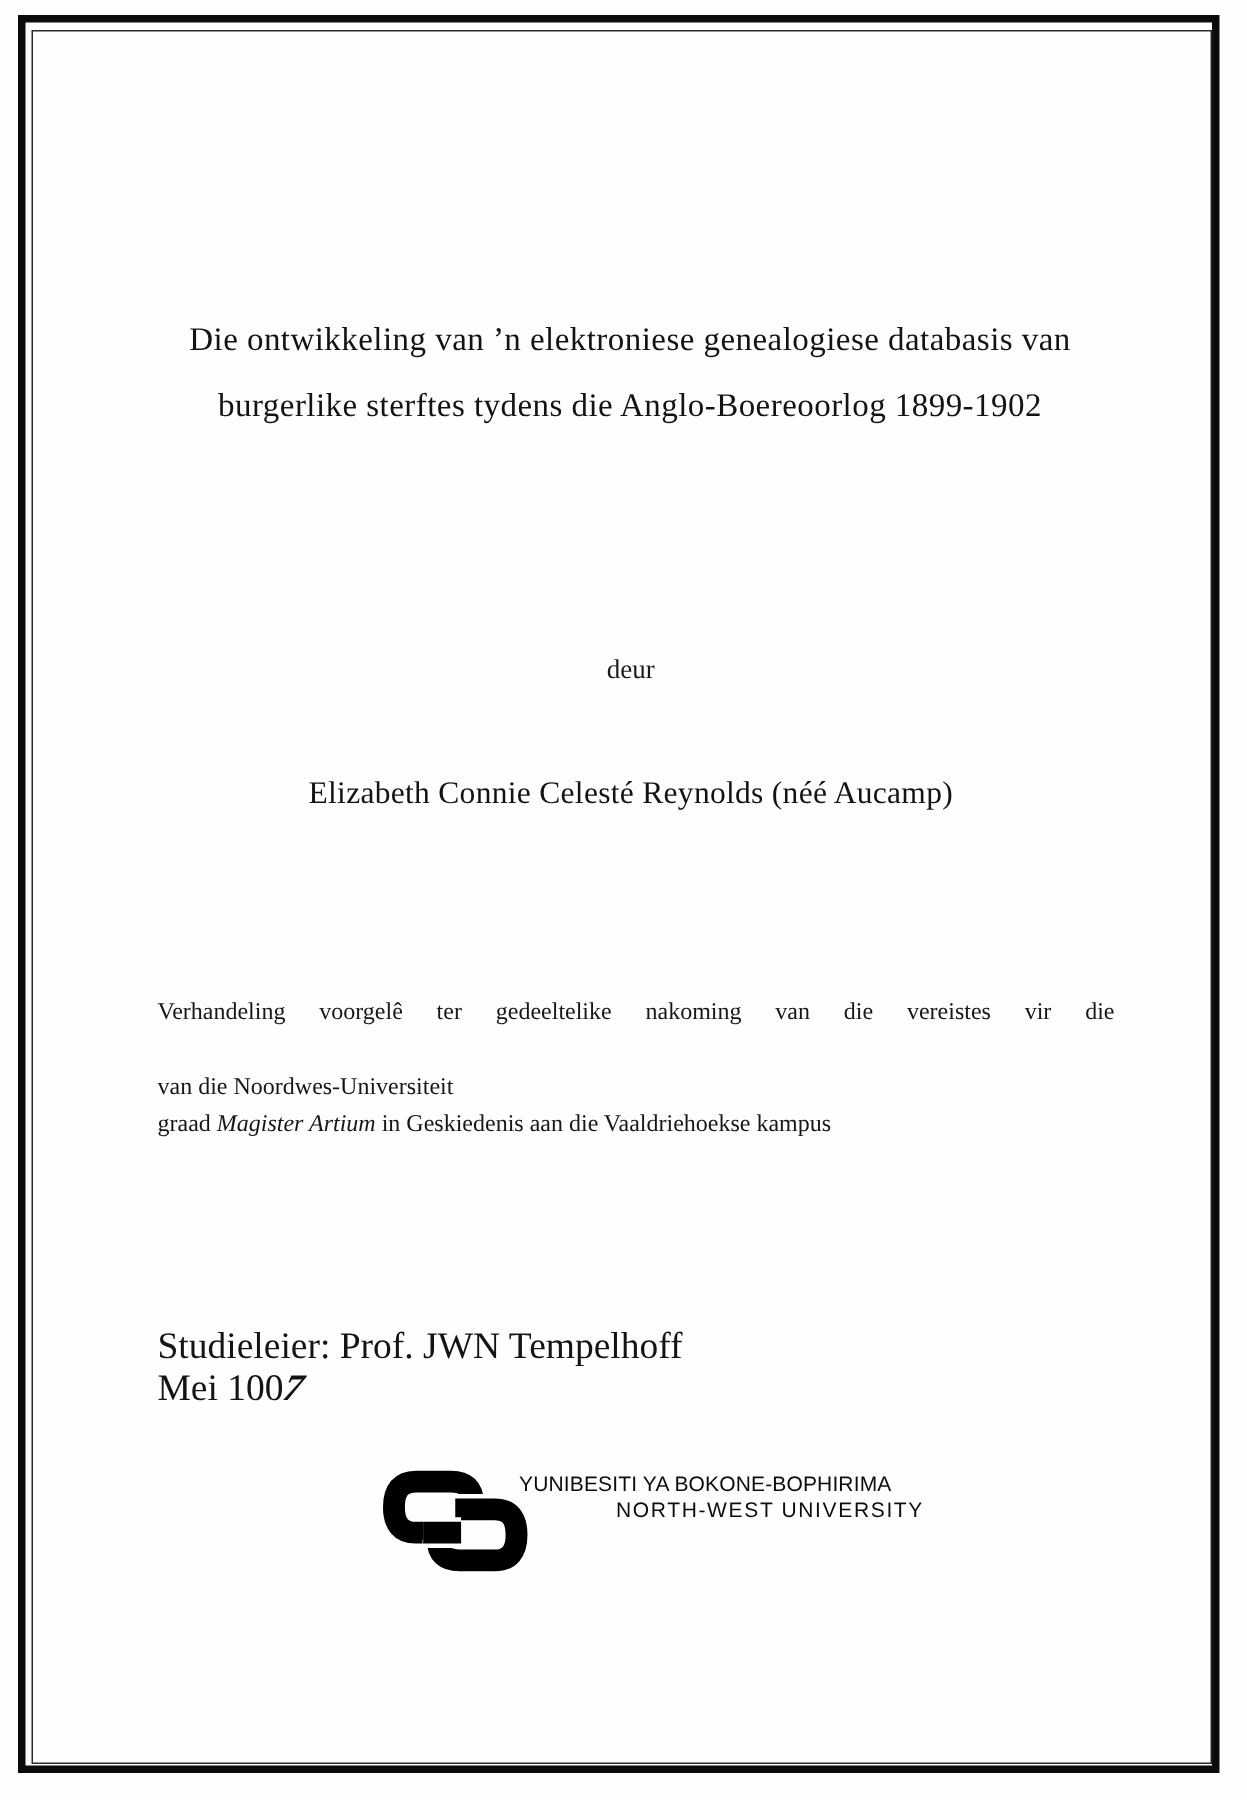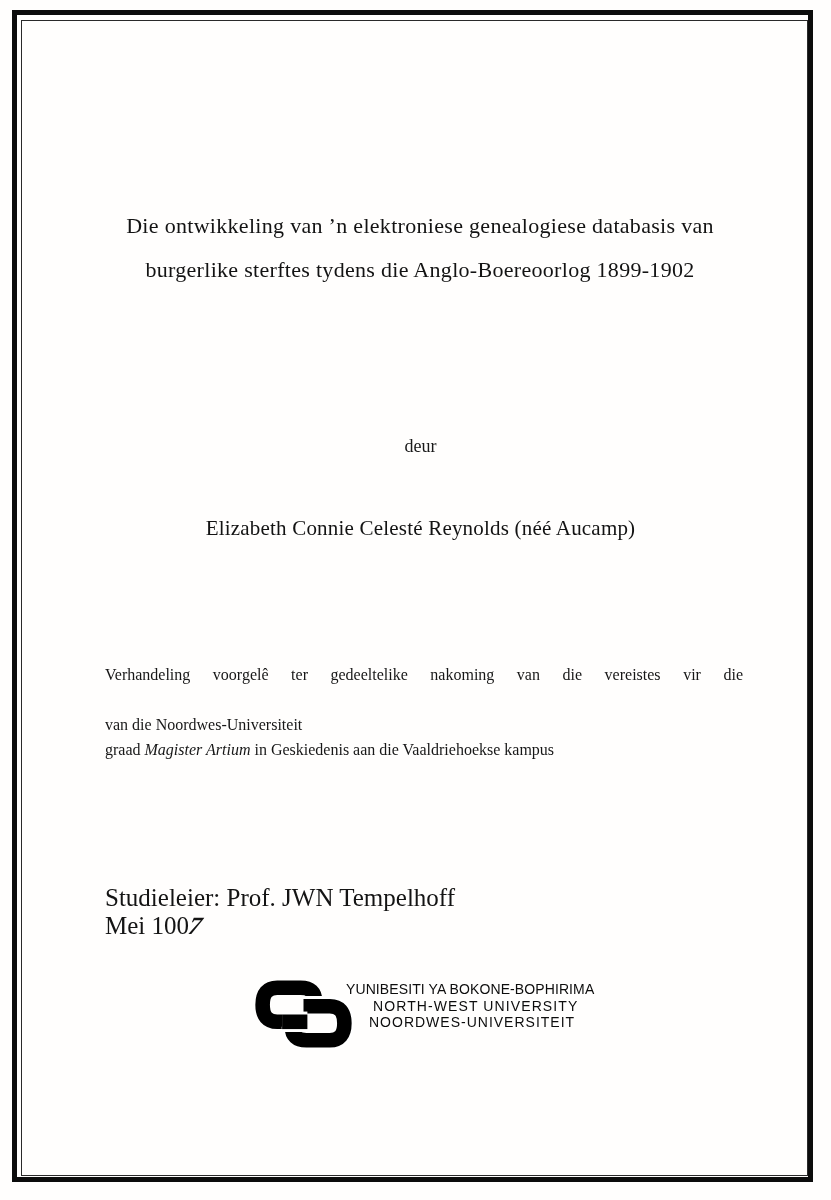--- a/index.html
+++ b/index.html
@@ -122,21 +122,21 @@
     width: 270px;
     font-family: "Liberation Sans", sans-serif;
     font-weight: normal;
     font-size: 14px;
     line-height: 16.5px;
     color: #0d0d0d;
     white-space: nowrap;
     margin-left: 12px;
   }
   .logo-text .l1 { letter-spacing: 0.1px; margin-left: 0; }
-  .logo-text .l2 { letter-spacing: 1.1px; margin-left: 27px; }
+  .logo-text .l2 { letter-spacing: 1.1px; margin-left: 27px; text-align: right; }
   .logo-text .l3 { letter-spacing: 1.0px; margin-left: 23px; }
 </style>
 </head>
 <body>
 
 <div class="page">
 
   <div class="frame-outer"></div>
   <div class="frame-inner"></div>
 
@@ -167,17 +167,16 @@
 
       <path d="M 50 29 H 77 Q 92 29 92 46.5 Q 92 64 77 64 H 53 Q 38 64 38 50" fill="none" stroke="#ffffff" stroke-width="21" stroke-linecap="butt"></path>
       <path d="M 50 29 H 77 Q 92 29 92 46.5 Q 92 64 77 64 H 53 Q 38 64 38 50" fill="none" stroke="#000000" stroke-width="15" stroke-linecap="butt"></path>
 
       <path d="M 54 45 H 28" fill="none" stroke="#ffffff" stroke-width="21" stroke-linecap="butt"></path>
       <path d="M 54 45 H 28" fill="none" stroke="#000000" stroke-width="15" stroke-linecap="butt"></path>
     </svg>
     <div class="logo-text">
       <div class="l1">YUNIBESITI YA BOKONE-BOPHIRIMA</div>
       <div class="l2">NORTH-WEST UNIVERSITY</div>
-      <div class="l3">NOORDWES-UNIVERSITEIT</div>
     </div>
   </div>
 
 </div>
 
 </body></html>

